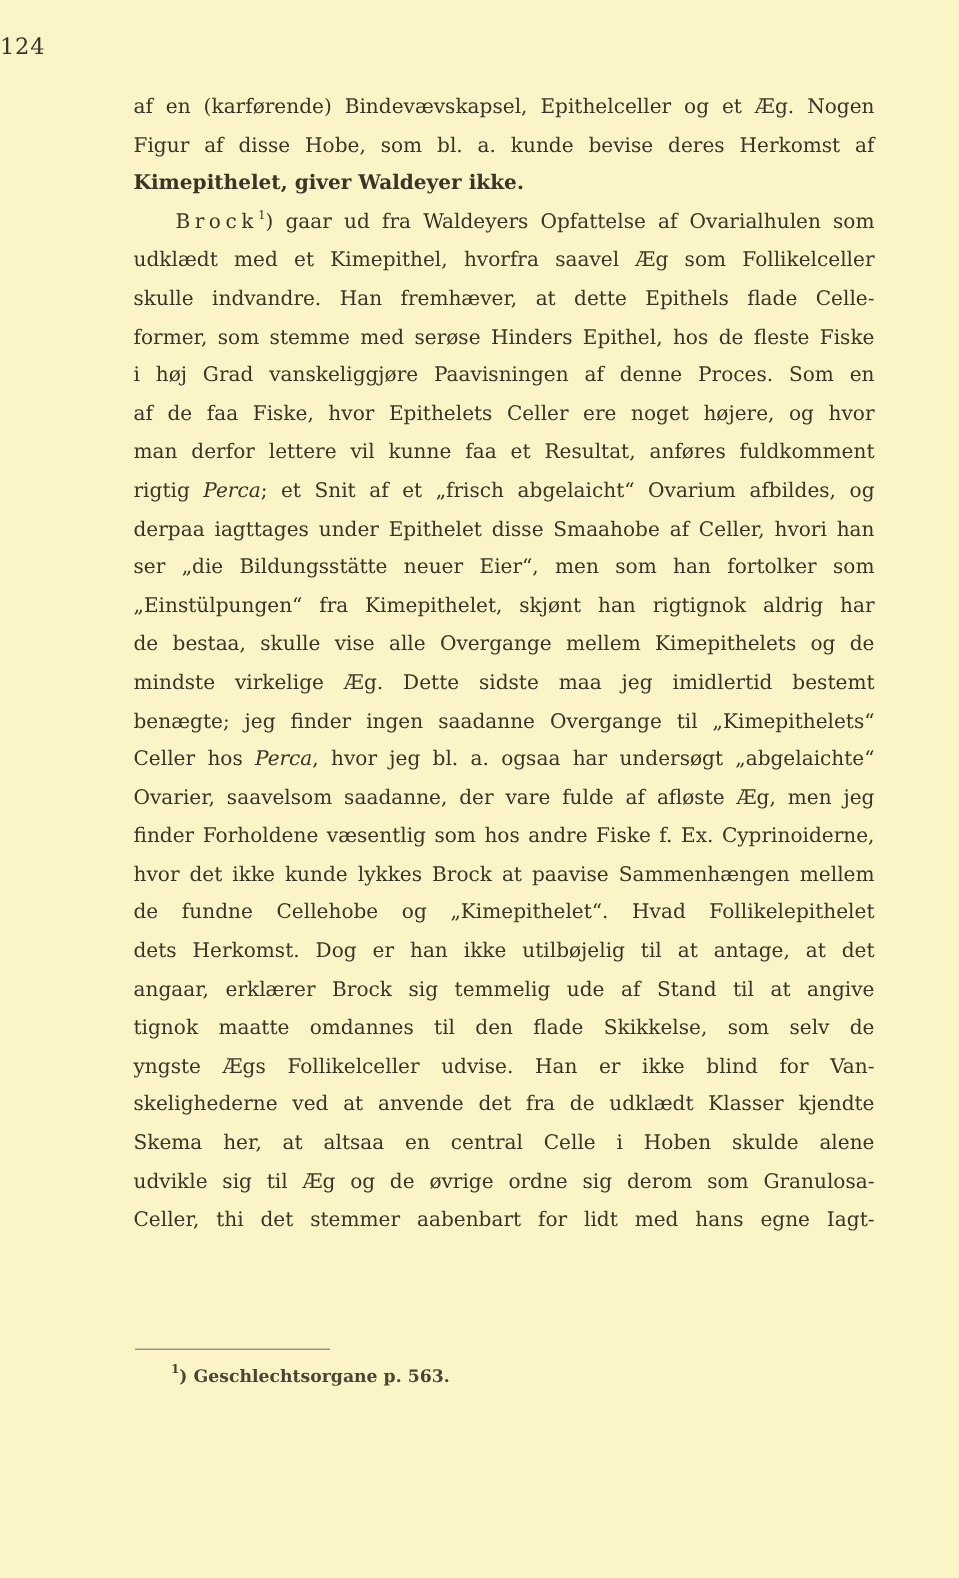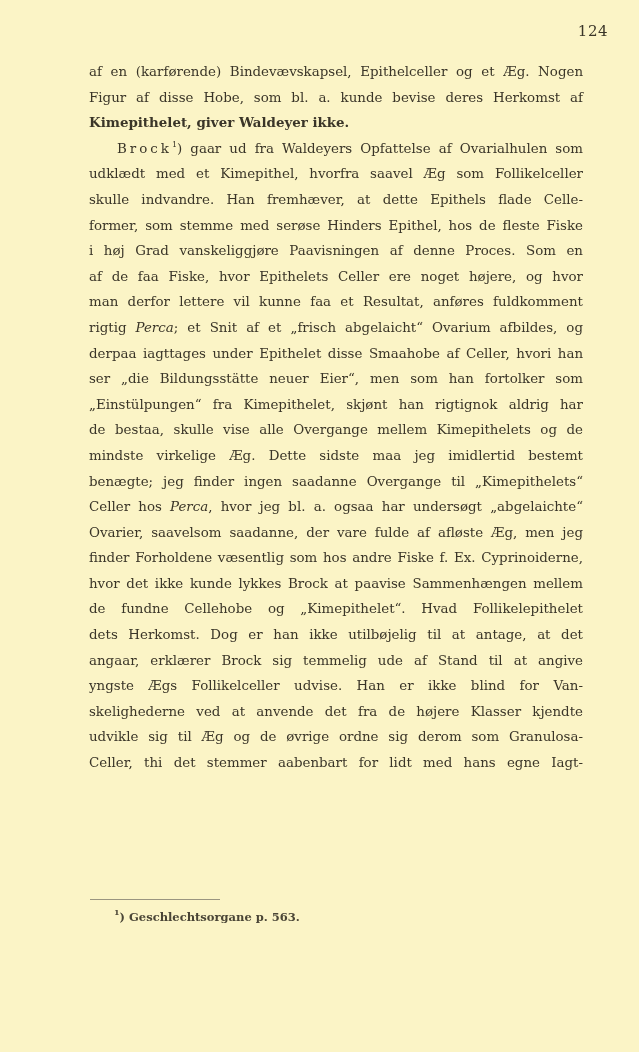--- a/index.html
+++ b/index.html
@@ -5,21 +5,21 @@
   html, body { margin: 0; padding: 0; }
   body {
     width: 639px; height: 1052px;
     background: #fbf4c6;
     position: relative; overflow: hidden;
     font-family: "DejaVu Serif", "Liberation Serif", serif;
     color: #3a3528;
   }
   .page-number {
     position: absolute; top: 22px; left: 0; width: 608px;
-    text-align: right; font-size: 15px; letter-spacing: 0.5px;
+    text-align: left; font-size: 15px; letter-spacing: 0.5px;
   }
   .body-text {
     position: absolute; top: 59px; left: 89px; width: 494px;
     font-size: 13.4px; line-height: 25.6px;
   }
   .line {
     display: block; height: 25.6px; white-space: nowrap;
     text-align: justify; text-align-last: justify;
   }
   .line.last { text-align-last: left; font-weight: bold; }
@@ -59,20 +59,22 @@
   <span class="line">de bestaa, skulle vise alle Overgange mellem Kimepithelets og de</span>
   <span class="line">mindste virkelige Æg.  Dette sidste maa jeg imidlertid bestemt</span>
   <span class="line">benægte; jeg finder ingen saadanne Overgange til „Kimepithelets“</span>
   <span class="line"><span>Celler hos </span><span class="it">Perca</span><span>, hvor jeg bl. a. ogsaa har undersøgt „abgelaichte“</span></span>
   <span class="line">Ovarier, saavelsom saadanne, der vare fulde af afløste Æg, men jeg</span>
   <span class="line">finder Forholdene væsentlig som hos andre Fiske f. Ex. Cyprinoiderne,</span>
   <span class="line">hvor det ikke kunde lykkes Brock at paavise Sammenhængen mellem</span>
   <span class="line">de fundne Cellehobe og „Kimepithelet“.  Hvad Follikelepithelet</span>
   <span class="line">dets Herkomst.  Dog er han ikke utilbøjelig til at antage, at det</span>
   <span class="line">angaar, erklærer Brock sig temmelig ude af Stand til at angive</span>
+  <span class="line">tignok maatte omdannes til den flade Skikkelse, som selv de</span>
   <span class="line">yngste Ægs Follikelceller udvise.  Han er ikke blind for Van-</span>
-  <span class="line">skelighederne ved at anvende det fra de højere Klasser kjendte</span>
+  <span class="line">skelighederne ved at anvende det fra de udklædt Klasser kjendte</span>
+  <span class="line">Skema her, at altsaa en central Celle i Hoben skulde alene</span>
   <span class="line">udvikle sig til Æg og de øvrige ordne sig derom som Granulosa-</span>
   <span class="line">Celler, thi det stemmer aabenbart for lidt med hans egne Iagt-</span>
 </div>
 
 <div class="footnote-rule"></div>
 <div class="footnote"><sup>1</sup><span>) Geschlechtsorgane p. 563.</span></div>
 
 </body></html>

